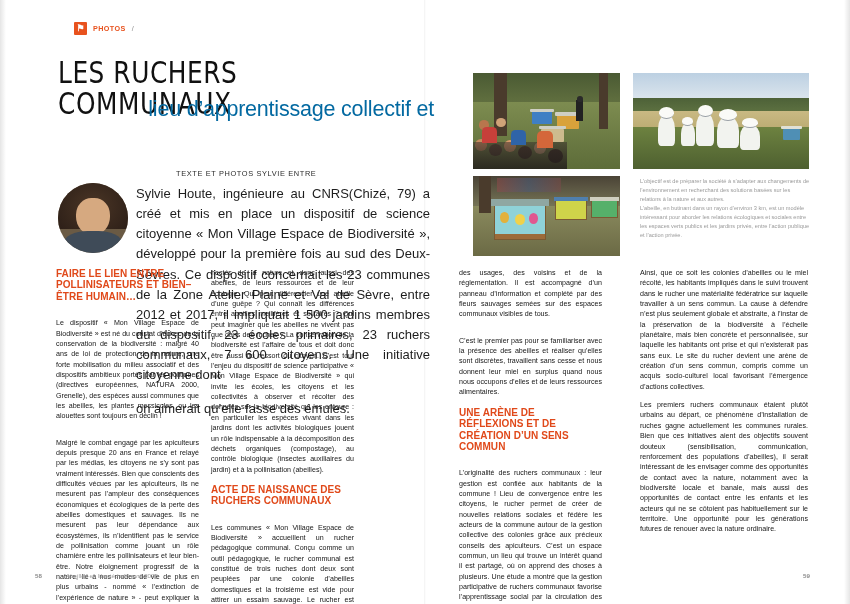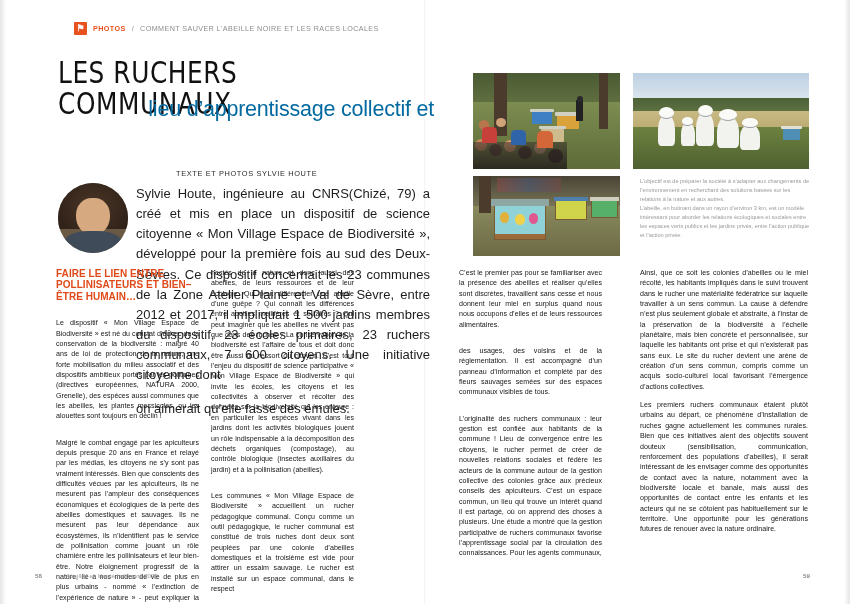--- a/index.html
+++ b/index.html
@@ -130,28 +130,27 @@
 <div class="page">
 
   <div class="edge-left"></div>
   <div class="edge-right"></div>
   <div class="spine"></div>
 
   <div class="runhead">
     <span class="mark">⚑</span>
     <span class="dossier">PHOTOS</span>
     <span class="sep">/</span>
-    <span class="rh-text">COMMENT SAUVER L'ABEILLE NOIRE ET LES RACES LOCALES</span>
   </div>
 
   <div class="title-main">LES RUCHERS COMMUNAUX</div>
   <div class="title-sub">
     <div>lieu d’apprentissage collectif et</div>
   </div>
-  <div class="byline">TEXTE ET PHOTOS SYLVIE HOUTE</div>
+  <div class="byline">TEXTE ET PHOTOS SYLVIE ENTRE</div>
 
   <div class="portrait">
     <div class="bg"></div>
     <div class="hair"></div>
     <div class="face"></div>
     <div class="body"></div>
   </div>
 
   <div class="intro">
     <span>Sylvie Houte, ingénieure au CNRS(Chizé, 79) a créé et mis en place un dispositif de science citoyenne « Mon Village Espace de Biodiversité », développé pour la première fois au sud des Deux-Sèvres. Ce dispositif concernait les 23 communes de la Zone Atelier Plaine et Val de Sèvre, entre 2012 et 2017, il impliquait 1 500 jardins membres du dispositif, 23 écoles primaires, 23 ruchers communaux, 7 600 citoyens. Une initiative citoyenne dont</span>
@@ -159,20 +158,21 @@
   </div>
 
   <div class="col" id="col1">
     <p class="subhead">FAIRE LE LIEN ENTRE POLLINISATEURS ET BIEN–ÊTRE HUMAIN…</p>
     <p>Le dispositif « Mon Village Espace de Biodiversité » est né du constat d’échec de la conservation de la biodiversité : malgré 40 ans de loi de protection de la nature, une forte mobilisation du milieu associatif et des dispositifs ambitieux portés par les politiques (directives européennes, NATURA 2000, Grenelle), des espèces aussi communes que les abeilles, les plantes messicoles, ou les alouettes sont toujours en déclin !</p>
     <p>Malgré le combat engagé par les apiculteurs depuis presque 20 ans en France et relayé par les médias, les citoyens ne s’y sont pas vraiment intéressés. Bien que conscients des difficultés vécues par les apiculteurs, ils ne mesurent pas l’ampleur des conséquences économiques et écologiques de la perte des abeilles domestiques et sauvages. Ils ne mesurent pas leur dépendance aux écosystèmes, ils n’identifient pas le service de pollinisation comme jouant un rôle charnière entre les pollinisateurs et leur bien-être. Notre éloignement progressif de la nature, lié à nos modes de vie de plus en plus urbains - nommé « l’extinction de l’expérience de nature » - peut expliquer la faible participation des citoyens aux questions environnementales. Nous nous sommes progressivement décon-</p>
   </div>
 
   <div class="col" id="col2">
     <p>nectés de la nature et donc aussi des abeilles, de leurs ressources et de leur écologie. Qui peut différencier une abeille d’une guêpe ? Qui connaît les différences entre abeilles mellifères et solitaires ? Qui peut imaginer que les abeilles ne vivent pas que dans des ruches ? La conservation de la biodiversité est l’affaire de tous et doit donc être aussi du ressort du citoyen. C’est tout l’enjeu du dispositif de science participative « Mon Village Espace de Biodiversité » qui invite les écoles, les citoyens et les collectivités à observer et récolter des données sur la biodiversité qui les entoure : en particulier les espèces vivant dans les jardins dont les activités biologiques jouent un rôle indispensable à la décomposition des déchets organiques (compostage), au contrôle biologique (insectes auxiliaires du jardin) et à la pollinisation (abeilles).</p>
+    <p class="subhead gap">ACTE DE NAISSANCE DES RUCHERS COMMUNAUX</p>
     <p>Les communes « Mon Village Espace de Biodiversité » accueillent un rucher pédagogique communal. Conçu comme un outil pédagogique, le rucher communal est constitué de trois ruches dont deux sont peuplées par une colonie d’abeilles domestiques et la troisième est vide pour attirer un essaim sauvage. Le rucher est installé sur un espace communal, dans le respect</p>
   </div>
 
   <div class="photo" id="photo-school">
     <div class="p-trees"></div>
     <div class="p-ground"></div>
     <div class="trunk" style="left:14%;top:0;width:9%;height:66%;"></div>
     <div class="trunk" style="left:86%;top:0;width:6%;height:58%;"></div>
     <div class="hive" style="left:40%;top:40%;width:14%;height:13%;background:#3f7fc4;">
         <div class="lid"></div>
@@ -245,22 +245,23 @@
     </div>
     <div style="position:absolute;left:16%;top:2%;width:44%;height:18%;background:linear-gradient(90deg,#8f4a4a,#4a5a7a,#7a4a4a);opacity:.55;"></div>
   </div>
 
   <div class="caption">
     <p>L’objectif est de préparer la société à s’adapter aux changements de l’environnement en recherchant des solutions basées sur les relations à la nature et aux autres.</p>
     <p>L’abeille, en butinant dans un rayon d’environ 3 km, est un modèle intéressant pour aborder les relations écologiques et sociales entre les espaces verts publics et les jardins privés, entre l’action publique et l’action privée.</p>
   </div>
 
   <div class="col" id="col3">
+    <p>des usages, des voisins et de la réglementation. Il est accompagné d’un panneau d’information et complété par des fleurs sauvages semées sur des espaces communaux visibles de tous.</p>
     <p>C’est le premier pas pour se familiariser avec la présence des abeilles et réaliser qu’elles sont discrètes, travaillent sans cesse et nous donnent leur miel en surplus quand nous nous occupons d’elles et de leurs ressources alimentaires.</p>
-    <p>des usages, des voisins et de la réglementation. Il est accompagné d’un panneau d’information et complété par des fleurs sauvages semées sur des espaces communaux visibles de tous.</p>
+    <p class="subhead gap">UNE ARÈNE DE RÉFLEXIONS ET DE CRÉATION D’UN SENS COMMUN</p>
     <p>L’originalité des ruchers communaux : leur gestion est confiée aux habitants de la commune ! Lieu de convergence entre les citoyens, le rucher permet de créer de nouvelles relations sociales et fédère les acteurs de la commune autour de la gestion collective des colonies grâce aux précieux conseils des apiculteurs. C’est un espace commun, un lieu qui trouve un intérêt quand il est partagé, où on apprend des choses à plusieurs. Une étude a montré que la gestion participative de ruchers communaux favorise l’apprentissage social par la circulation des connaissances. Pour les agents communaux,</p>
   </div>
 
   <div class="col" id="col4">
     <p>Ainsi, que ce soit les colonies d’abeilles ou le miel récolté, les habitants impliqués dans le suivi trouvent dans le rucher une matérialité fédératrice sur laquelle travailler à un sens commun. La cause à défendre n’est plus seulement globale et abstraite, à l’instar de la préservation de la biodiversité à l’échelle planétaire, mais bien concrète et personnalisée, sur laquelle les habitants ont prise et qui n’existerait pas sans eux. Le site du rucher devient une arène de création d’un sens commun, compris comme un acquis socio-culturel local favorisant l’émergence d’actions collectives.</p>
     <p style="margin-top:8px;">Les premiers ruchers communaux étaient plutôt urbains au départ, ce phénomène d’installation de ruches gagne actuellement les communes rurales. Bien que ces initiatives aient des objectifs souvent douteux (sensibilisation, communication, renforcement des populations d’abeilles), il serait intéressant de les envisager comme des opportunités de contact avec la nature, notamment avec la biodiversité locale et banale, mais aussi des opportunités de contact entre les enfants et les acteurs qui ne se côtoient pas habituellement sur le territoire. Une opportunité pour les générations futures de renouer avec la nature ordinaire.</p>
   </div>
 
   <div class="folio" id="folio-left-num">58</div>
   <div class="folio" id="folio-left-text">Abeilles en liberté / n°6 avril 2020</div>

